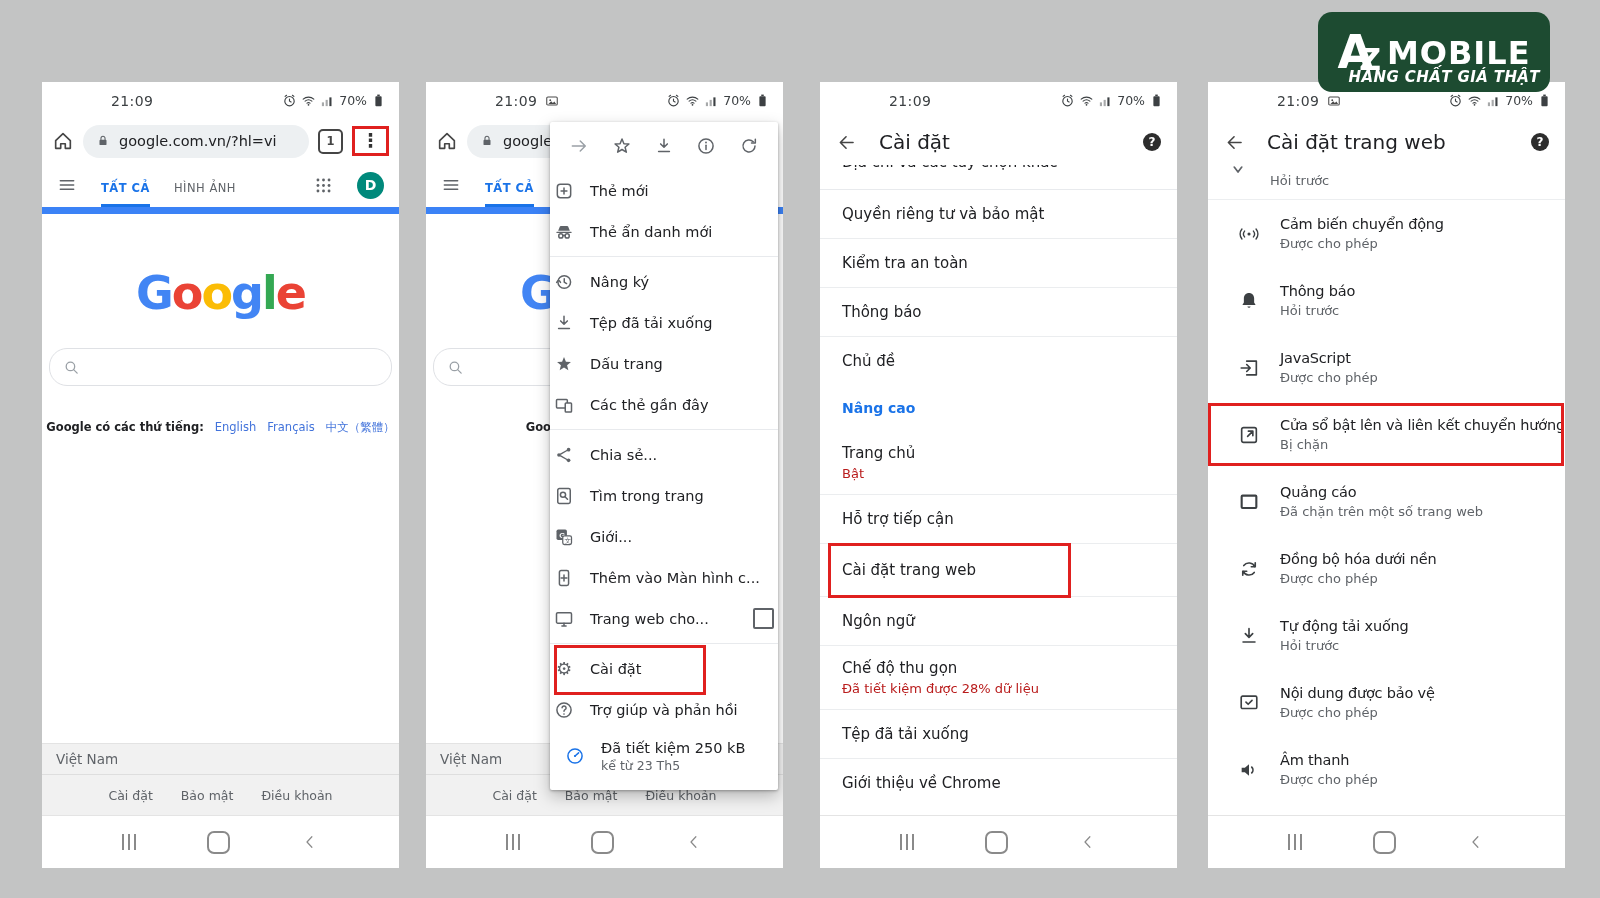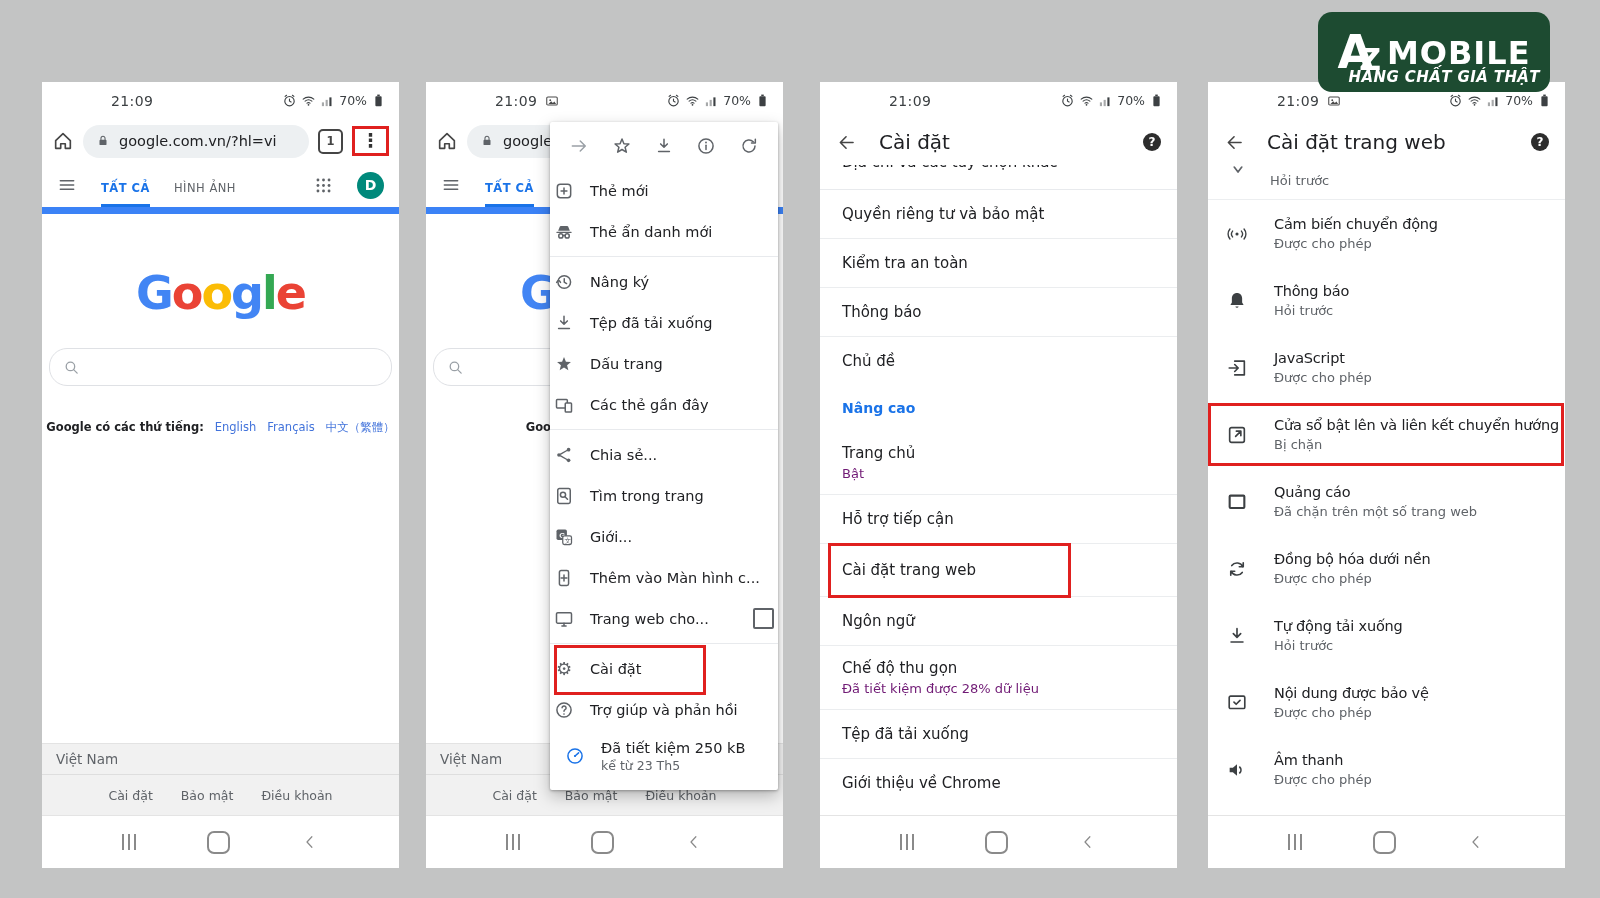--- a/index.html
+++ b/index.html
@@ -94,32 +94,32 @@
   .shead .ic{width:21px;height:21px;color:#454545;}
   .stitle{font-size:20px;color:#202124;}
   .helpdot{margin-left:auto;width:18px;height:18px;border-radius:50%;background:#2d2d2d;color:#fff;
     font-size:12px;font-weight:bold;display:flex;align-items:center;justify-content:center;}
   .cliprow{height:24px;flex:none;overflow:hidden;border-bottom:1px solid #e8eaed;padding:0 22px;}
   .cliprow span{display:block;margin-top:-12px;font-size:15px;color:#202124;}
   .srow{min-height:48px;flex:none;display:flex;flex-direction:column;justify-content:center;
     padding:0 22px;border-bottom:1px solid #ebedef;font-size:15px;color:#202124;}
   .srow.nodiv{border-bottom:none;}
   .srow.two{min-height:63px;}
-  .srow .sub{font-size:13px;color:#701a75;margin-top:4px;}
+  .srow .sub{font-size:13px;color:#b91c1c;margin-top:4px;}
   .ssection{min-height:46px;flex:none;display:flex;align-items:center;padding:0 22px;
     color:#1a73e8;font-weight:bold;font-size:14px;}
   .srow-wrap{position:relative;flex:none;}
   .redbox-s3{position:absolute;left:8px;right:106px;top:-1px;bottom:-1px;border:3px solid #e0201f;pointer-events:none;}
 
   
   .cliprow4{height:34px;flex:none;overflow:hidden;border-bottom:1px solid #eceef0;display:flex;
     align-items:flex-start;gap:22px;padding:0 20px;}
   .cliprow4 .ic{width:20px;height:14px;color:#5f6368;margin-top:0;}
   .cliprow4 .sub{font-size:13px;color:#5f6368;margin-top:8px;}
-  .prow{height:67px;flex:none;display:flex;align-items:center;gap:26px;padding:0 18px;}
+  .prow{height:67px;flex:none;display:flex;align-items:center;gap:20px;padding:0 30px;}
   .prow .ic{width:22px;height:22px;color:#3c4043;}
   .prow .t{font-size:14.5px;color:#202124;letter-spacing:-.2px;white-space:nowrap;}
   .prow .s{font-size:13px;color:#5f6368;margin-top:4px;}
   .prow-wrap{position:relative;flex:none;}
   .redbox-p4{position:absolute;left:0;right:1px;top:2px;bottom:2px;border:3px solid #e0201f;pointer-events:none;}
 
   
   .azlogo{position:absolute;left:1318px;top:12px;width:232px;height:80px;background:#1d4b31;
     border-radius:14px;z-index:20;display:flex;align-items:center;justify-content:center;color:#fff;}
   .az-a{font-size:46px;font-weight:bold;line-height:1;}

